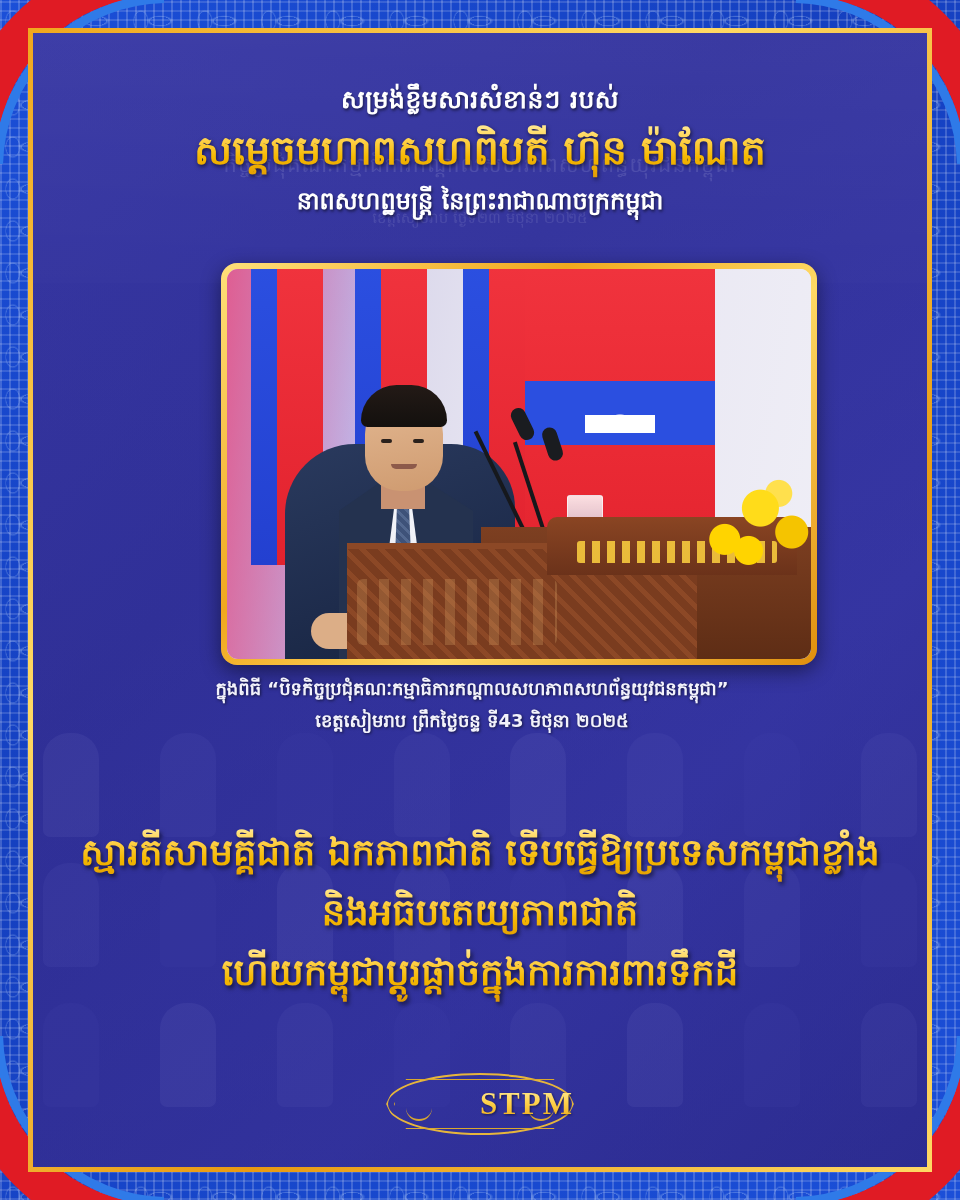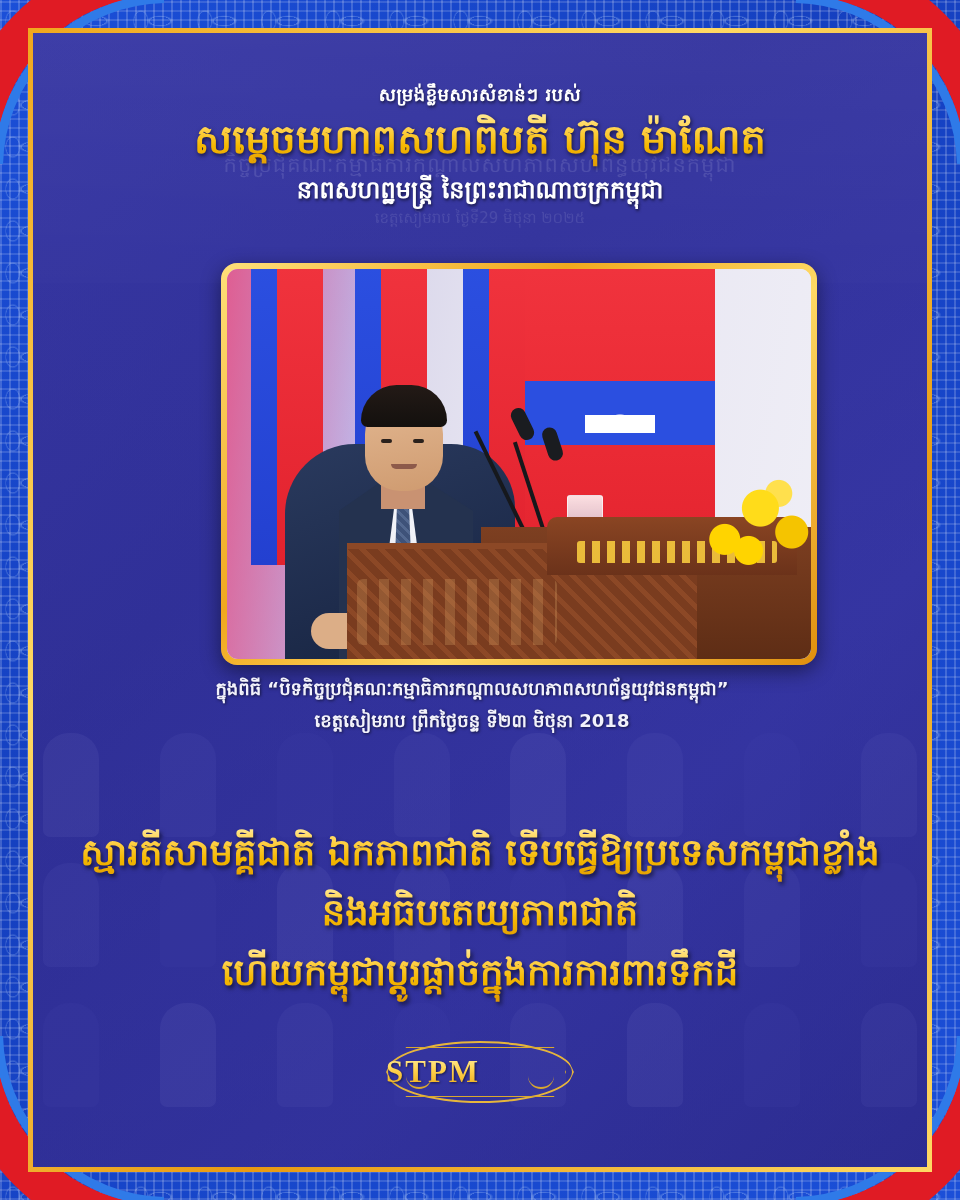--- a/index.html
+++ b/index.html
@@ -80,21 +80,21 @@
   }
   .wm .crowd{position:absolute;left:0;right:0;bottom:0;height:560px;}
   .wm .row{position:absolute;left:-20px;right:-20px;display:flex;justify-content:space-around;}
   .wm .p{width:56px;height:104px;border-radius:26px 26px 7px 7px;background:#6a6ac4;opacity:.55;}
   .wm .p.d{background:#4b4bb0;}
   .wm .p.l{background:#8585d2;}
 
   
   .head{position:absolute;left:0;right:0;top:48px;text-align:center;}
   .h-line1{
-    font-size:18px;color:#ffffff;font-weight:bold;letter-spacing:.5px;
+    font-size:25px;color:#ffffff;font-weight:bold;letter-spacing:.5px;
     text-shadow:1px 2px 3px rgba(0,0,0,.55);line-height:1.5;
   }
   .h-title{
     font-size:40px;font-weight:bold;line-height:1.45;margin-top:2px;
     background:linear-gradient(180deg,#fff0a8 0%,#ffd24d 32%,#f5b800 62%,#e09a05 100%);
     -webkit-background-clip:text;background-clip:text;color:transparent;
     filter:drop-shadow(1px 2px 2px rgba(0,0,0,.6));
   }
   .h-sub{
     font-size:24px;color:#ffffff;font-weight:bold;margin-top:4px;
@@ -191,22 +191,22 @@
   
   .quote{position:absolute;left:0;right:0;top:790px;text-align:center;}
   .q-line{
     font-size:37px;font-weight:bold;line-height:1.62;
     background:linear-gradient(180deg,#fff2b0 0%,#ffd24d 30%,#f5b800 60%,#dd9604 100%);
     -webkit-background-clip:text;background-clip:text;color:transparent;
     filter:drop-shadow(2px 3px 2px rgba(0,0,0,.55));
   }
 
   
-  .logo{position:absolute;left:50%;transform:translateX(-50%);top:1008px;
-    width:188px;height:62px;display:flex;align-items:center;justify-content:flex-start;}
+  .logo{position:absolute;left:50%;transform:translateX(-50%);top:1040px;
+    width:188px;height:62px;display:flex;align-items:center;justify-content:flex-end;}
   .logo-frame{position:absolute;inset:0;
     border:2px solid #e6b53c;
     border-radius:50% / 50%;
     clip-path:polygon(8% 0,92% 0,100% 50%,92% 100%,8% 100%,0 50%);
     background:transparent;}
   .logo-frame2{position:absolute;left:8px;right:8px;top:6px;bottom:6px;
     border:1px solid #d9a82f;
     clip-path:polygon(7% 0,93% 0,100% 50%,93% 100%,7% 100%,0 50%);}
   .logo-text{position:relative;font-family:"Liberation Serif","DejaVu Serif",serif;
     font-size:31px;font-weight:bold;letter-spacing:2px;
@@ -228,21 +228,21 @@
   <div class="corner-red c-tr"></div>
   <div class="corner-red c-bl"></div>
   <div class="corner-red c-br"></div>
   <div class="gold-line"></div>
 
   <div class="inner-panel">
 
     <div class="wm">
       <div class="hall"></div>
       <div class="wm-text">កិច្ចប្រជុំគណៈកម្មាធិការកណ្តាលសហភាពសហព័ន្ធយុវជនកម្ពុជា</div>
-      <div class="wm-text2">ខេត្តសៀមរាប ថ្ងៃទី29 មិថុនា ២០២៥</div>
+      <div class="wm-text2">ខេត្តសៀមរាប ថ្ងៃទី២៣ មិថុនា ២០២៥</div>
       <div class="crowd">
         <div class="row" style="bottom:330px">
           <div class="p l"></div>
             <div class="p"></div>
             <div class="p d"></div>
             <div class="p"></div>
           <div class="p l"></div>
             <div class="p"></div>
             <div class="p d"></div>
             <div class="p"></div>
@@ -323,21 +323,21 @@
         <div class="ph-podium-front"></div>
         <div class="ph-podium-top"></div>
         <div class="ph-podium-txt"></div>
         <div class="ph-carve"></div>
         <div class="ph-flowers"></div>
       </div>
     </div>
 
     <div class="caption">
       <div class="cap-line">ក្នុងពិធី “បិទកិច្ចប្រជុំគណៈកម្មាធិការកណ្តាលសហភាពសហព័ន្ធយុវជនកម្ពុជា”</div>
-      <div class="cap-line">ខេត្តសៀមរាប ព្រឹកថ្ងៃចន្ទ ទី២៣ មិថុនា 2018</div>
+      <div class="cap-line">ខេត្តសៀមរាប ព្រឹកថ្ងៃចន្ទ ទី43 មិថុនា ២០២៥</div>
     </div>
 
     <div class="quote">
       <div class="q-line">ស្មារតីសាមគ្គីជាតិ ឯកភាពជាតិ ទើបធ្វើឱ្យប្រទេសកម្ពុជាខ្លាំង</div>
       <div class="q-line">និងអធិបតេយ្យភាពជាតិ</div>
       <div class="q-line">ហើយកម្ពុជាប្តូរផ្តាច់ក្នុងការការពារទឹកដី</div>
     </div>
 
     <div class="logo">
       <div class="logo-frame"></div>

